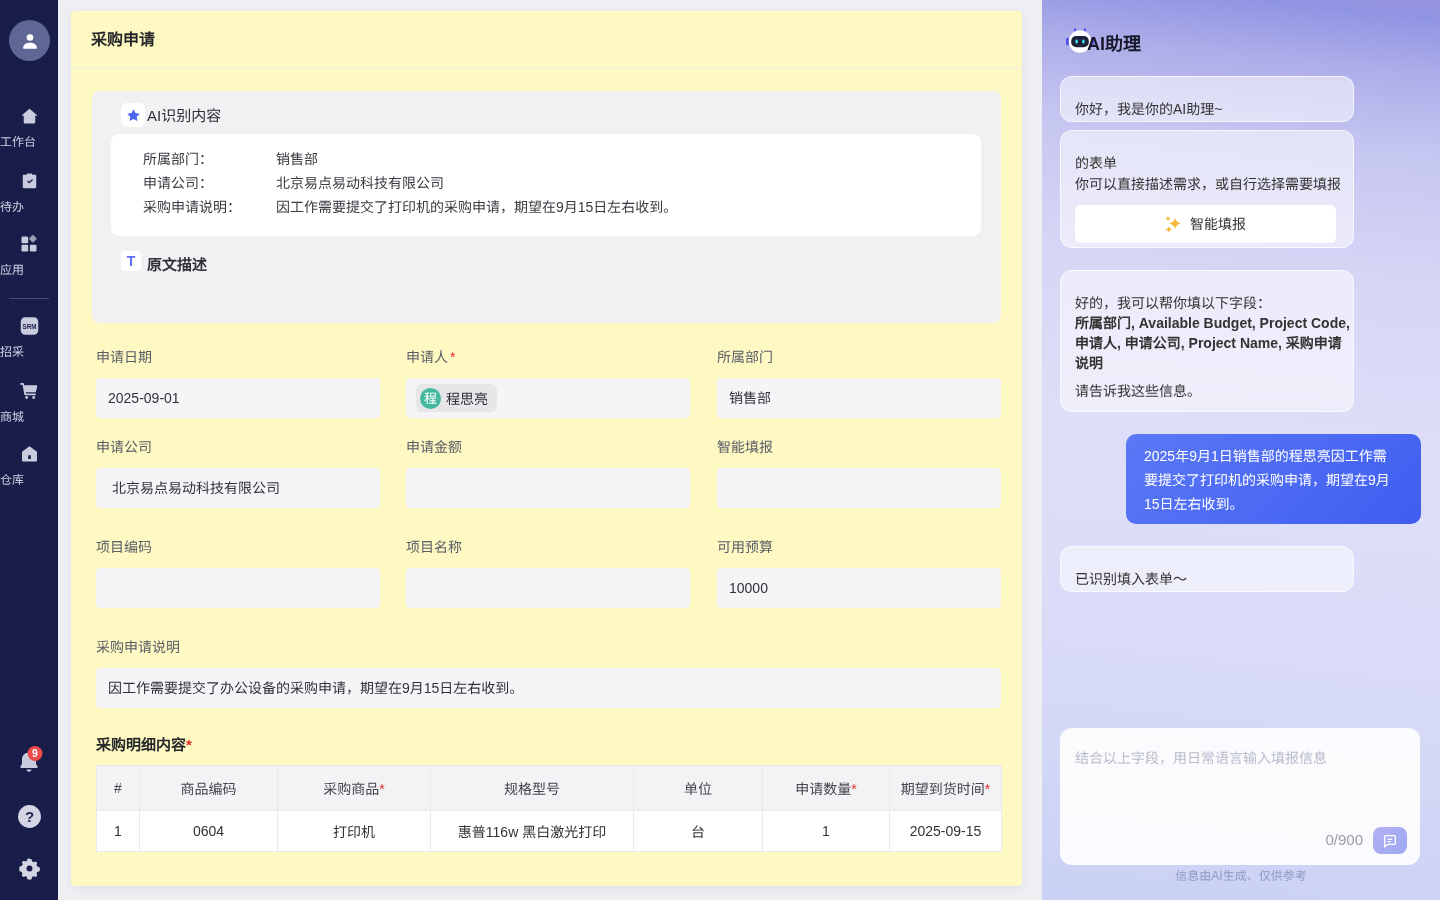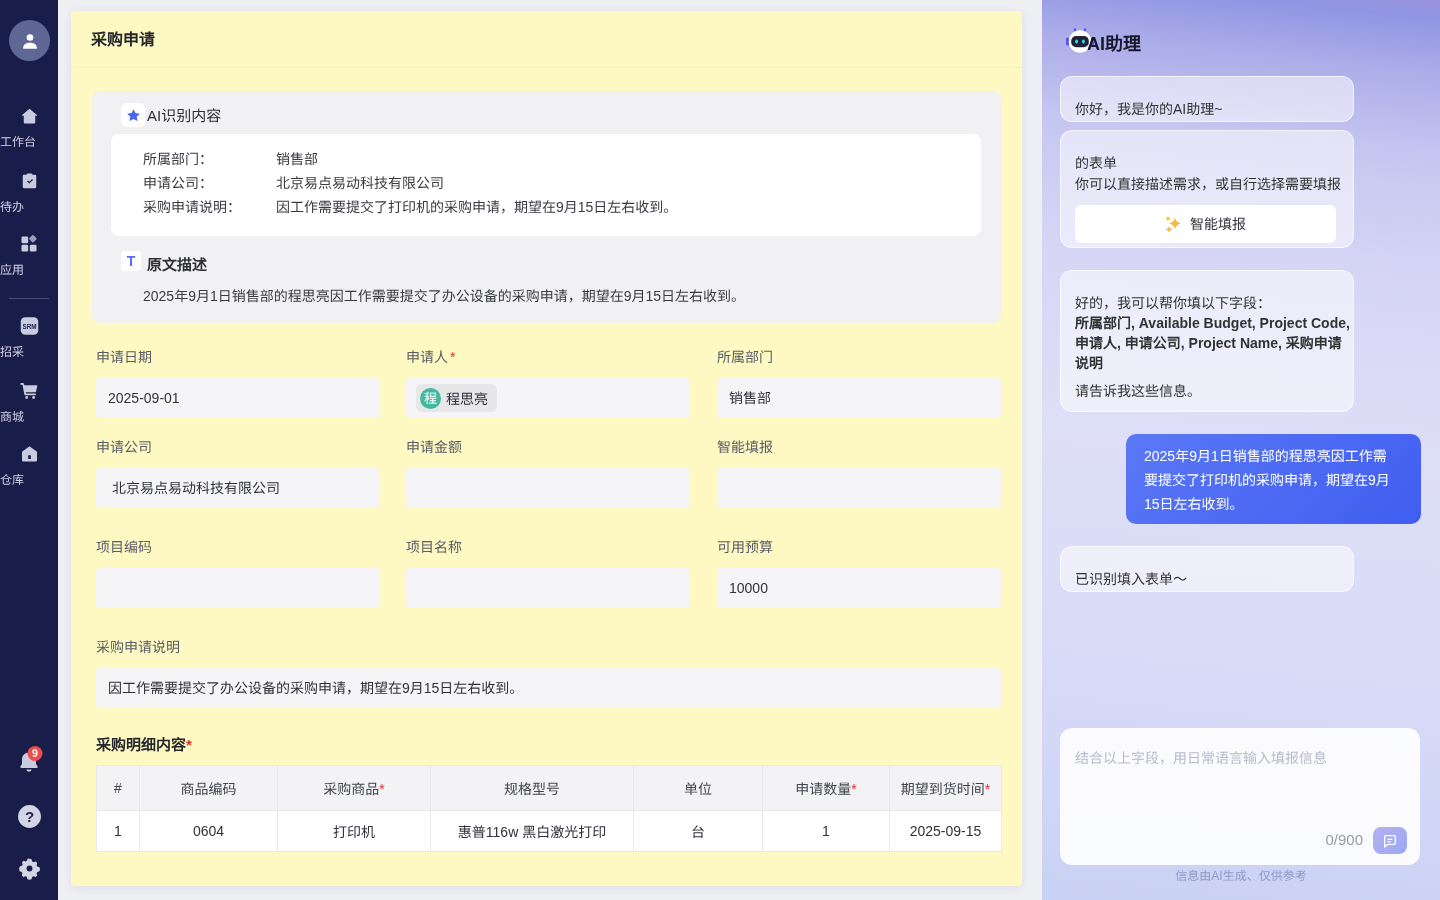--- a/index.html
+++ b/index.html
@@ -148,21 +148,20 @@
       <div class="whitebox">
         <div class="wrow" style="top:13px">所属部门：</div>
           <div class="wval" style="top:13px">销售部</div>
         <div class="wrow" style="top:37px">申请公司：</div>
           <div class="wval" style="top:37px">北京易点易动科技有限公司</div>
         <div class="wrow" style="top:61px">采购申请说明：</div>
           <div class="wval" style="top:61px">因工作需要提交了打印机的采购申请，期望在9月15日左右收到。</div>
       </div>
       <div class="t-chip">T</div>
       <div class="yw-head">原文描述</div>
-      <div class="yw-text">2025年9月1日销售部的程思亮因工作需要提交了办公设备的采购申请，期望在9月15日左右收到。</div>
     </div>
 
     <div class="flabel" style="left:25px;top:339px">申请日期</div>
     <div class="flabel" style="left:335px;top:339px">申请人<span class="req">*</span></div>
     <div class="flabel" style="left:646px;top:339px">所属部门</div>
     <div class="ffield" style="left:25px;top:367px">2025-09-01</div>
     <div class="ffield" style="left:335px;top:367px;padding-left:10px;line-height:normal;display:flex;align-items:center">
       <span style="display:inline-flex;align-items:center;background:#e7e7ea;border-radius:6px;height:28px;padding:0 9px 0 4px;font-weight:500;color:#2f3137">
         <span style="width:21px;height:21px;border-radius:50%;background:#45b99e;color:#fff;font-size:13px;text-align:center;line-height:21px;margin-right:5px;font-weight:normal">程</span>程思亮
       </span>

